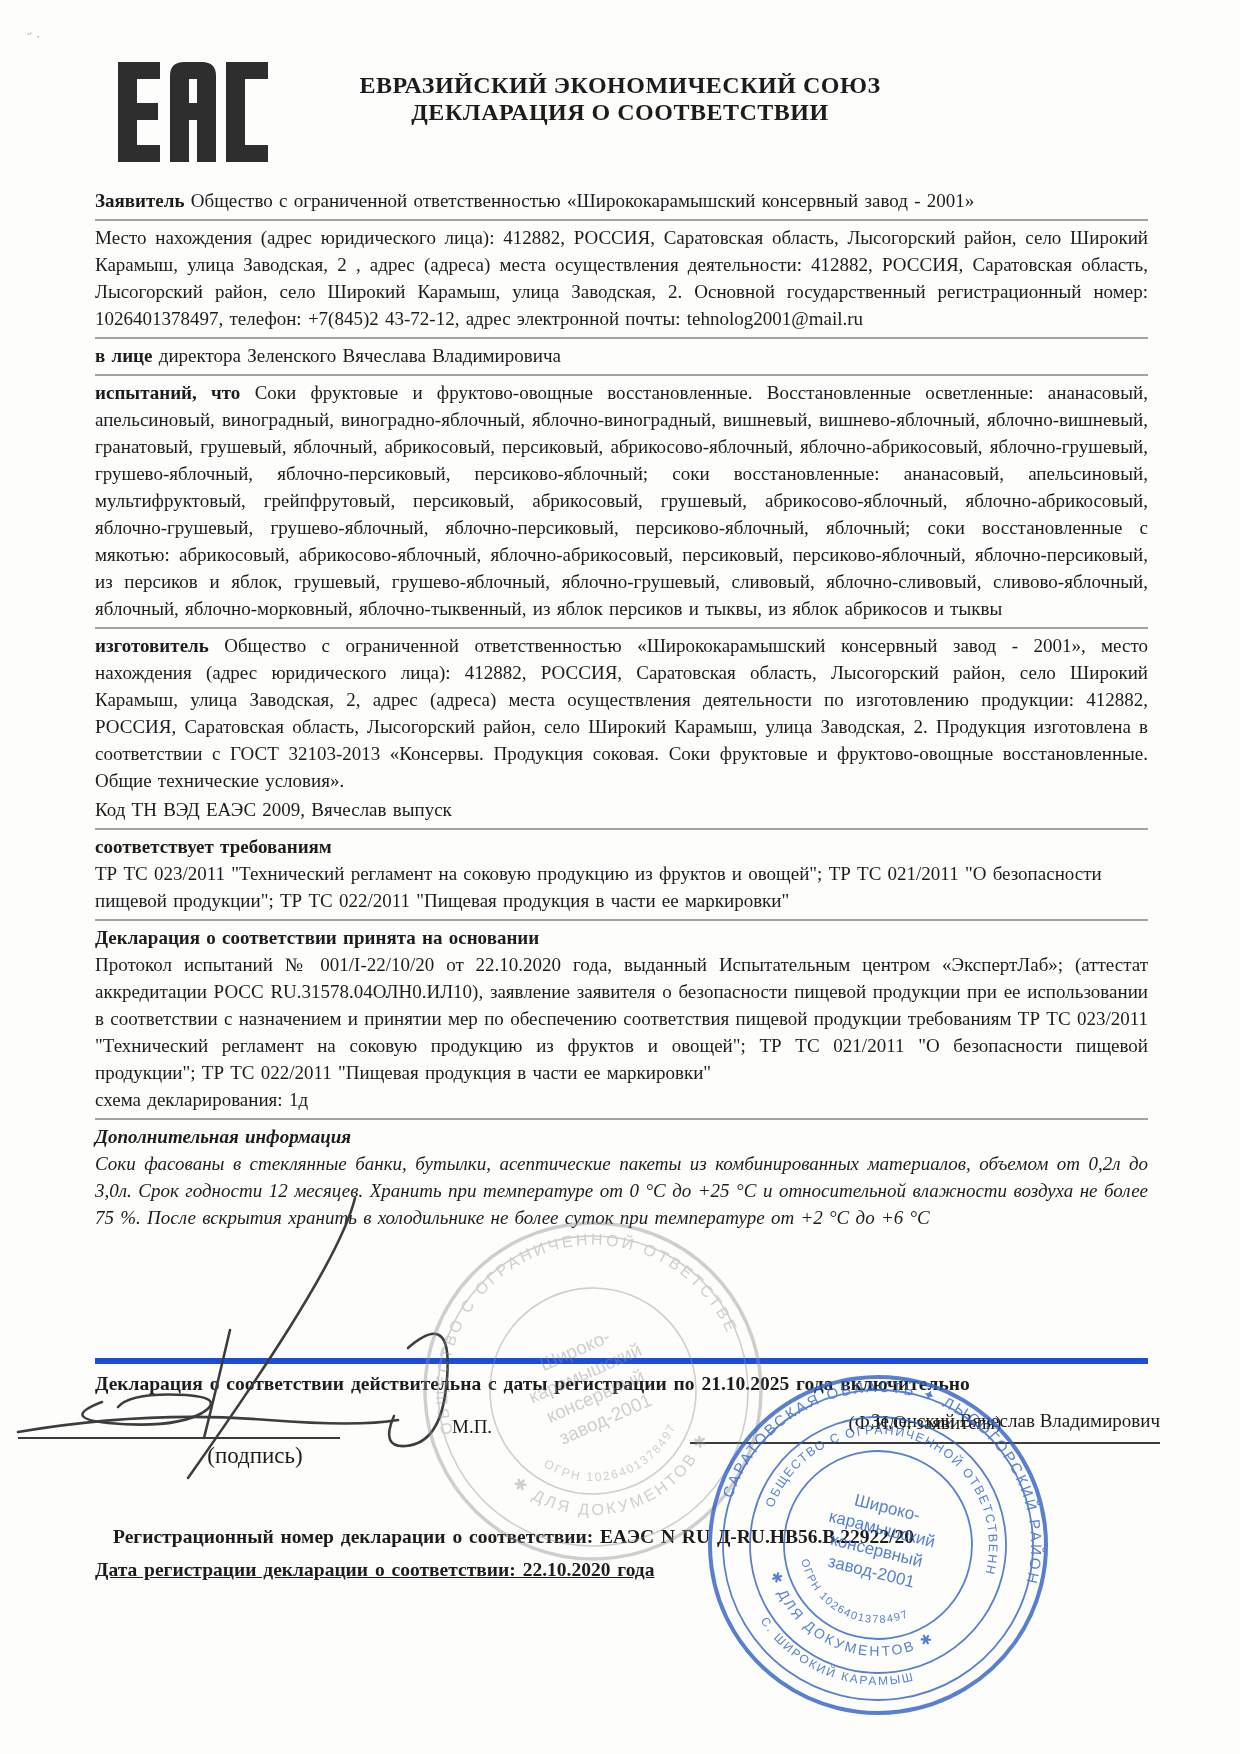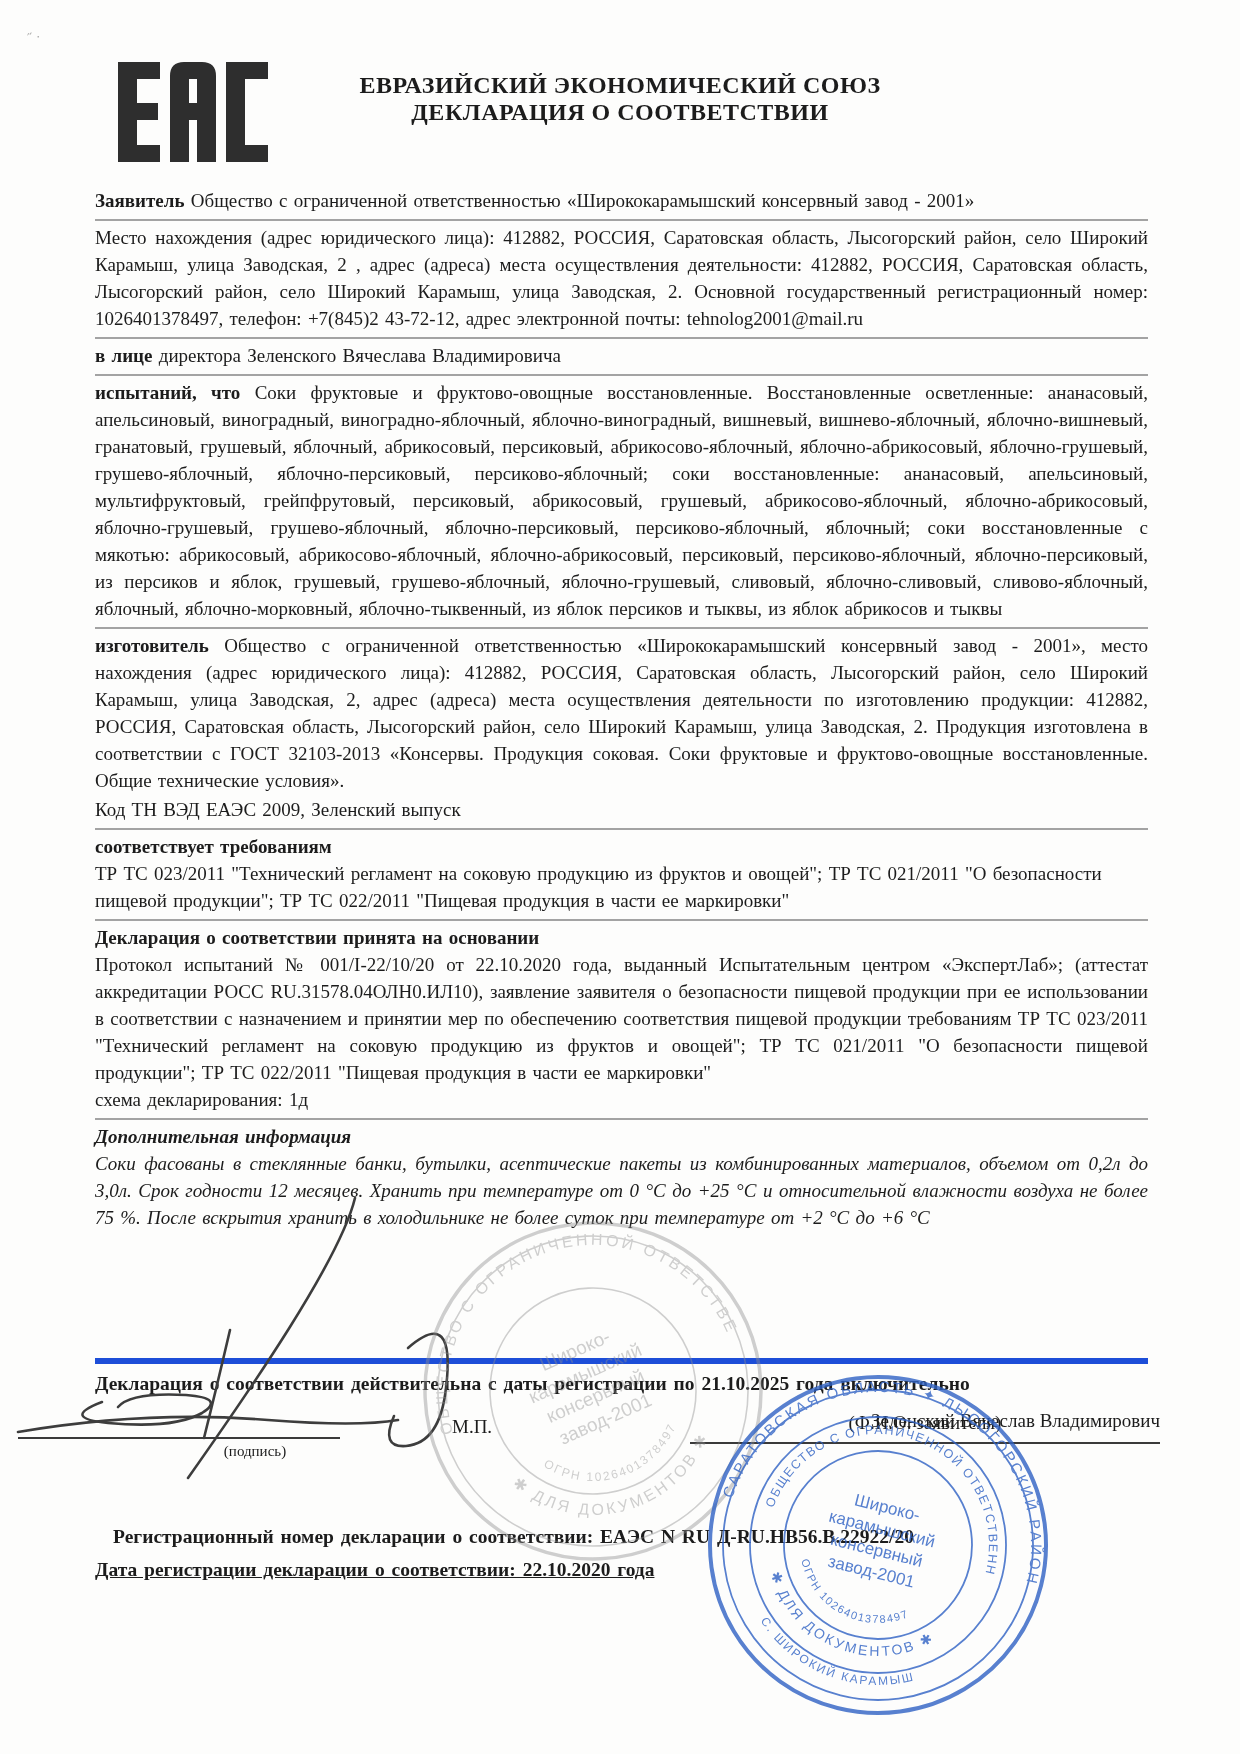--- a/index.html
+++ b/index.html
@@ -19,21 +19,21 @@
   .doc section{padding:3px 0 5px 0;border-bottom:2px solid #a3a3a3;}
   .doc section.nob{border-bottom:none;font-style:italic;}
   .just{text-align:justify;}
   b.lbl{font-weight:bold;}
   .codeline{margin-top:2px;}
   
   .validity{position:absolute;left:95px;top:1358px;width:1053px;
             border-top:6px solid #1d4ed8;padding-top:9px;
             font-weight:bold;font-size:19.5px;word-spacing:2px;}
   .sigline-left{position:absolute;left:18px;top:1437px;width:322px;border-top:2px solid #3a3a3a;}
-  .sig-caption{position:absolute;left:150px;top:1443px;width:210px;text-align:center;font-size:15px;}
+  .sig-caption{position:absolute;left:150px;top:1443px;width:210px;text-align:center;font-size:23px;}
   .mp-label{position:absolute;left:452px;top:1416px;font-size:19px;}
   .fio-name{position:absolute;left:690px;top:1410px;width:470px;text-align:right;font-size:19px;}
   .fio-line{position:absolute;left:690px;top:1442px;width:470px;border-top:2px solid #3a3a3a;}
   .fio-caption{position:absolute;left:690px;top:1412px;width:470px;text-align:center;font-size:19px;}
   .reg1{position:absolute;left:113px;top:1526px;width:1050px;font-weight:bold;font-size:19.5px;word-spacing:2px;}
   .reg2{position:absolute;left:95px;top:1559px;width:1050px;font-weight:bold;font-size:19.5px;word-spacing:2px;text-decoration:underline;}
   
   .stamp{position:absolute;pointer-events:none;}
   .stamp-gray{left:420px;top:1218px;width:346px;height:346px;transform:rotate(-24deg);opacity:.42;}
   .stamp-blue{left:705px;top:1372px;width:346px;height:346px;transform:rotate(14deg);opacity:.8;}
@@ -84,21 +84,21 @@
     <section class="just">
       <b class="lbl">испытаний, что</b>
       <span>Соки фруктовые и фруктово-овощные восстановленные. Восстановленные осветленные: ананасовый, апельсиновый, виноградный, виноградно-яблочный, яблочно-виноградный, вишневый, вишнево-яблочный, яблочно-вишневый, гранатовый, грушевый, яблочный, абрикосовый, персиковый, абрикосово-яблочный, яблочно-абрикосовый, яблочно-грушевый, грушево-яблочный, яблочно-персиковый, персиково-яблочный; соки восстановленные: ананасовый, апельсиновый, мультифруктовый, грейпфрутовый, персиковый, абрикосовый, грушевый, абрикосово-яблочный, яблочно-абрикосовый, яблочно-грушевый, грушево-яблочный, яблочно-персиковый, персиково-яблочный, яблочный; соки восстановленные с мякотью: абрикосовый, абрикосово-яблочный, яблочно-абрикосовый, персиковый, персиково-яблочный, яблочно-персиковый, из персиков и яблок, грушевый, грушево-яблочный, яблочно-грушевый, сливовый, яблочно-сливовый, сливово-яблочный, яблочный, яблочно-морковный, яблочно-тыквенный, из яблок персиков и тыквы, из яблок абрикосов и тыквы</span>
     </section>
 
     <section>
       <div class="just">
         <b class="lbl">изготовитель</b>
         <span>Общество с ограниченной ответственностью «Ширококарамышский консервный завод - 2001», место нахождения (адрес юридического лица): 412882, РОССИЯ, Саратовская область, Лысогорский район, село Широкий Карамыш, улица Заводская, 2, адрес (адреса) места осуществления деятельности по изготовлению продукции: 412882, РОССИЯ, Саратовская область, Лысогорский район, село Широкий Карамыш, улица Заводская, 2. Продукция изготовлена в соответствии с ГОСТ 32103-2013 «Консервы. Продукция соковая. Соки фруктовые и фруктово-овощные восстановленные. Общие технические условия».</span>
       </div>
-      <div class="codeline">Код ТН ВЭД ЕАЭС 2009, Зеленский выпуск</div>
+      <div class="codeline">Код ТН ВЭД ЕАЭС 2009, Вячеслав выпуск</div>
     </section>
 
     <section>
       <div><b class="lbl">соответствует требованиям</b></div>
       <div>ТР ТС 023/2011 "Технический регламент на соковую продукцию из фруктов и овощей"; ТР ТС 021/2011 "О безопасности пищевой продукции"; ТР ТС 022/2011 "Пищевая продукция в части ее маркировки"</div>
     </section>
 
     <section>
       <div><b class="lbl">Декларация о соответствии принята на основании</b></div>
       <div class="just">Протокол испытаний № 001/I-22/10/20 от 22.10.2020 года, выданный Испытательным центром «ЭкспертЛаб»; (аттестат аккредитации РОСС RU.31578.04ОЛН0.ИЛ10), заявление заявителя о безопасности пищевой продукции при ее использовании в соответствии с назначением и принятии мер по обеспечению соответствия пищевой продукции требованиям ТР ТС 023/2011 "Технический регламент на соковую продукцию из фруктов и овощей"; ТР ТС 021/2011 "О безопасности пищевой продукции"; ТР ТС 022/2011 "Пищевая продукция в части ее маркировки"</div>

